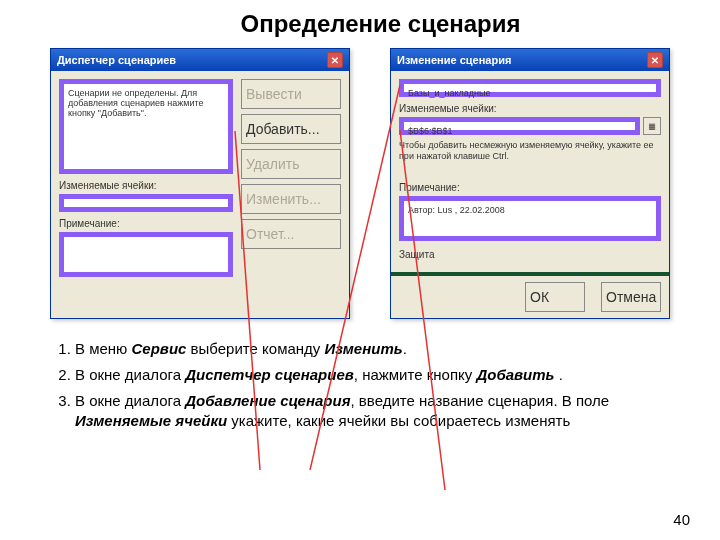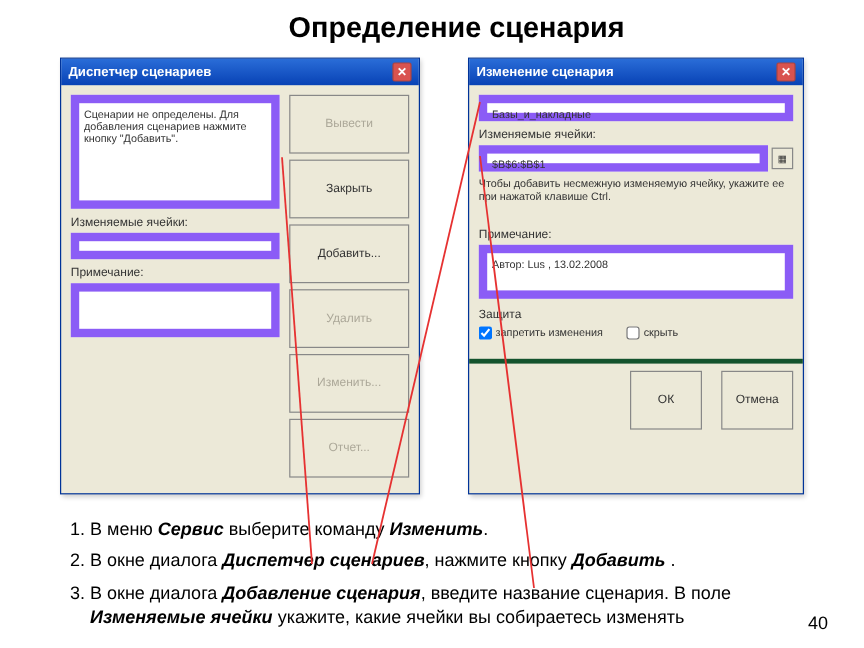--- a/index.html
+++ b/index.html
@@ -10,25 +10,25 @@
 .dialog1 { width: 300px; }
 .dialog2 { width: 280px; }
 .titlebar { background: linear-gradient(to bottom, #2a6dd8, #0842b5); color: #fff; padding: 3px 6px; display: flex; justify-content: space-between; align-items: center; font-size: 11px; font-weight: bold; }
 .close-btn { width: 16px; height: 16px; background: #d9534f; border: 1px solid #a94442; color: #fff; display: flex; align-items: center; justify-content: center; font-size: 10px; cursor: pointer; border-radius: 2px; }
 .dbody { padding: 8px; }
 .dbody1 { display: flex; gap: 8px; }
 .col { display: flex; flex-direction: column; }
 .col1 { flex: 1; }
 .col2 { width: 100px; }
 .label { font-size: 10px; color: #333; margin-bottom: 3px; }
-.wbox { background: #fff; border: 7px solid #8b5cf6; padding: 4px; font-size: 9px; min-height: 14px; }
+.wbox { background: #fff; border: 5px solid #8b5cf6; padding: 4px; font-size: 9px; min-height: 14px; }
 .listbox { height: 95px; margin-bottom: 6px; }
 .field-sm { height: 14px; margin-bottom: 6px; }
 .txt-area { height: 45px; margin-bottom: 0; }
-.btn { border: 1px solid #888; background: #ece9d8; padding: 18px 4px; margin-bottom: 5px; text-align: center; font-size: 10px; cursor: pointer; }
+.btn { border: 1px solid #888; background: #ece9d8; padding: 6px 4px; margin-bottom: 5px; font-size: 14px; cursor: pointer; }
 .btn.disabled { color: #aca899; }
 .field-row { display: flex; gap: 3px; align-items: center; margin-bottom: 5px; }
 .field-row .wbox { flex: 1; }
 .pick-btn { width: 18px; height: 18px; border: 1px solid #888; background: #ece9d8; display: flex; align-items: center; justify-content: center; cursor: pointer; font-size: 8px; }
 .hint { font-size: 9px; color: #333; margin-bottom: 20px; line-height: 1.2; }
 .protect { font-size: 10px; color: #333; margin-top: 8px; margin-bottom: 4px; }
 .checks { display: flex; gap: 20px; margin-bottom: 8px; }
 .chk { display: flex; align-items: center; gap: 3px; font-size: 9px; }
 .chk input { width: 11px; height: 11px; }
 .btnrow { display: flex; justify-content: flex-end; gap: 16px; padding: 6px 8px; border-top: 4px solid #14532d; }
@@ -55,21 +55,20 @@
     <div class="dbody dbody1">
       <div class="col col1">
         <div class="wbox listbox"><span>Сценарии не определены. Для добавления сценариев нажмите кнопку "Добавить".</span></div>
         <div class="label">Изменяемые ячейки:</div>
         <div class="wbox field-sm"></div>
         <div class="label">Примечание:</div>
         <div class="wbox txt-area"></div>
       </div>
       <div class="col col2">
         <div class="btn disabled">Вывести</div>
-        <div class="btn">Закрыть</div>
         <div class="btn">Добавить...</div>
         <div class="btn disabled">Удалить</div>
         <div class="btn disabled">Изменить...</div>
         <div class="btn disabled">Отчет...</div>
       </div>
     </div>
   </div>
 
   <div class="dialog dialog2">
     <div class="titlebar">
@@ -78,32 +77,22 @@
     </div>
     <div class="dbody">
       <div class="wbox field-sm">Базы_и_накладные</div>
       <div class="label">Изменяемые ячейки:</div>
       <div class="field-row">
         <div class="wbox" style="height:16px">$B$6:$B$1</div>
         <div class="pick-btn">▦</div>
       </div>
       <div class="hint">Чтобы добавить несмежную изменяемую ячейку, укажите ее при нажатой клавише Ctrl.</div>
       <div class="label">Примечание:</div>
-      <div class="wbox txt-area">Автор: Lus , 13.02.2008</div>
+      <div class="wbox txt-area">Автор: Lus , 22.02.2008</div>
       <div class="protect">Защита</div>
-      <div class="checks">
-        <label class="chk">
-            <input type="checkbox" checked="" style="">
-            <span>запретить изменения</span>
-          </label>
-        <label class="chk">
-            <input type="checkbox" style="">
-            <span>скрыть</span>
-          </label>
-      </div>
     </div>
     <div class="btnrow">
       <div class="btn">ОК</div>
       <div class="btn">Отмена</div>
     </div>
   </div>
 
 </div>
 
 <div class="instructions">

